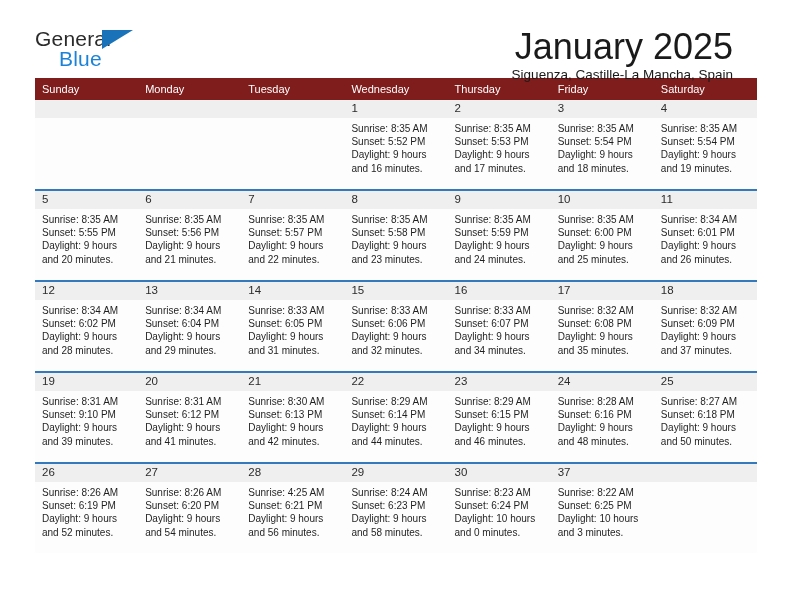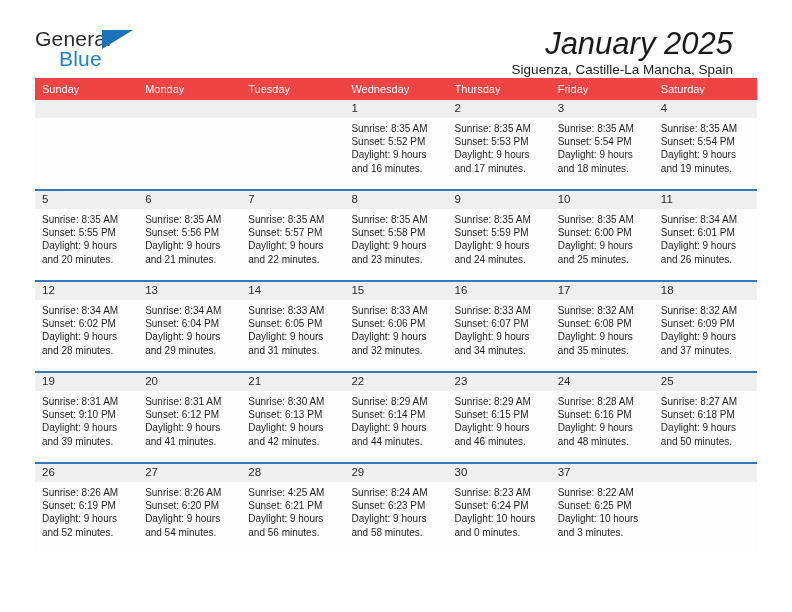--- a/index.html
+++ b/index.html
@@ -63,41 +63,40 @@
     letter-spacing: .2px;
     color: #1a82d8;
     line-height: 1;
   }
   .titles {
     text-align: right;
     flex: 1 1 auto;
     padding-top: 0px;
   }
   .cal-title {
-    font-size: 31px;
+    font-size: 36px;
     color: #1a1a1a;
     line-height: 1.05;
     white-space: nowrap;
-    font-style: italic;
   }
   .cal-subtitle {
     font-size: 13.5px;
     color: #1a1a1a;
     margin-top: 1px;
     white-space: nowrap;
   }
 
   
   .calendar {
     margin-top: 6px;
     width: 722px;
   }
   .weekhead {
     display: flex;
-    background: #ef4444;
+    background: #7f1d1d;
     height: 22px;
   }
   .weekhead .wh {
     flex: 1 1 0;
     color: #ffffff;
     font-size: 11px;
     line-height: 22px;
     padding-left: 7px;
     box-sizing: border-box;
     white-space: nowrap;

